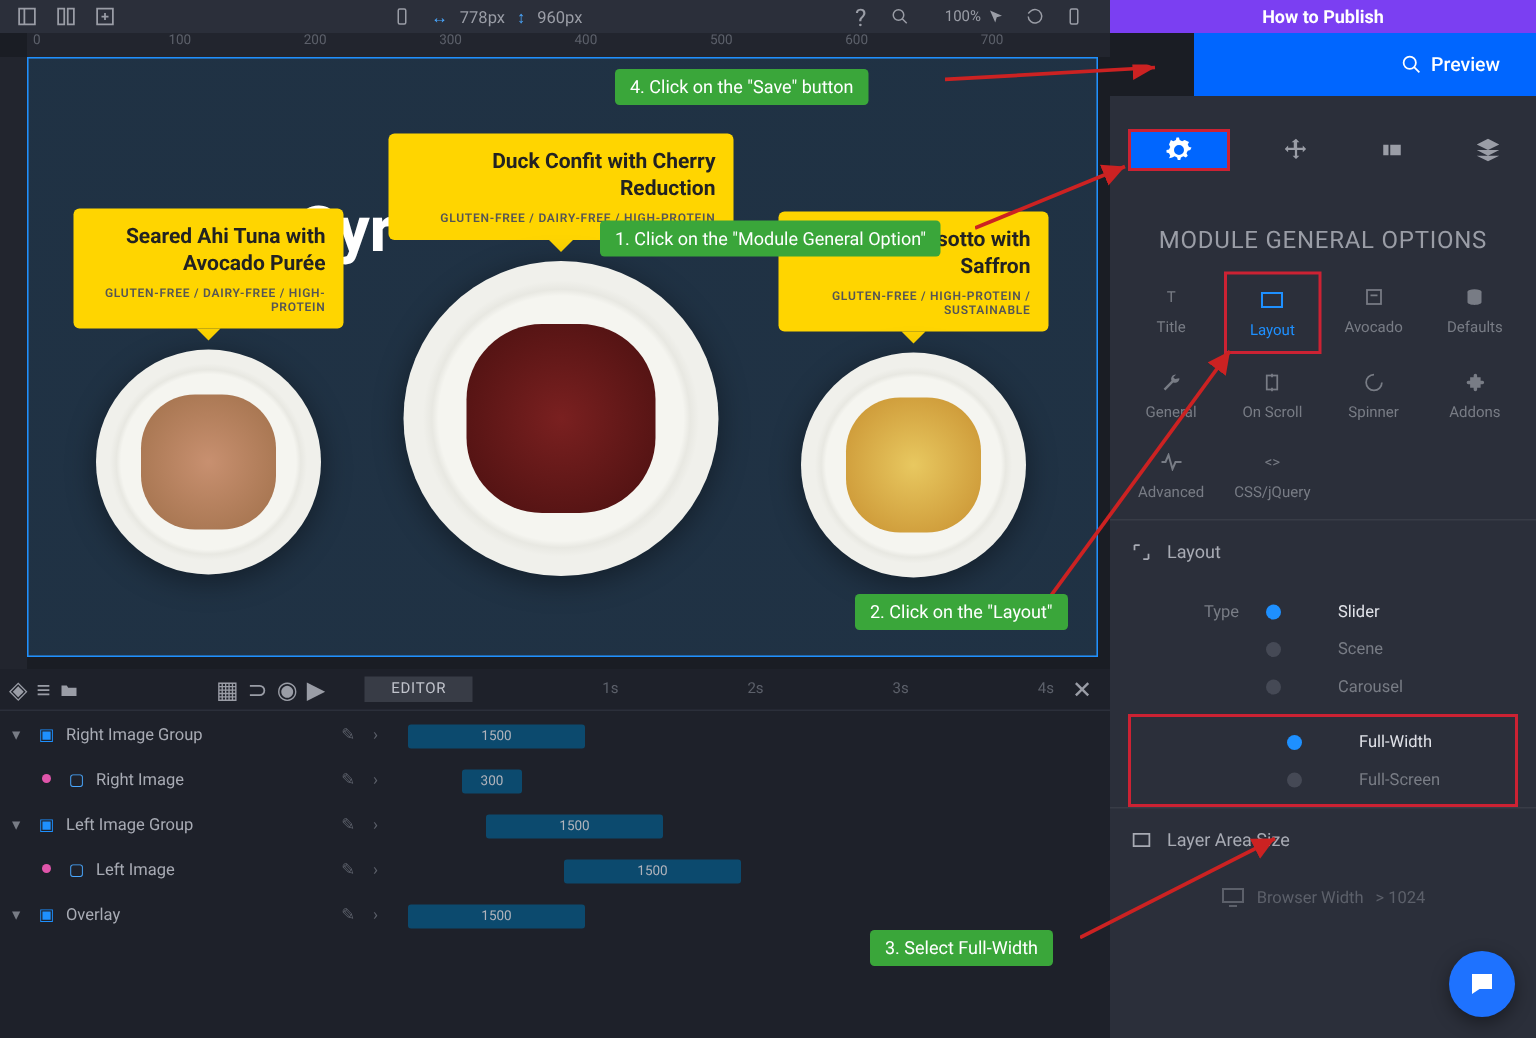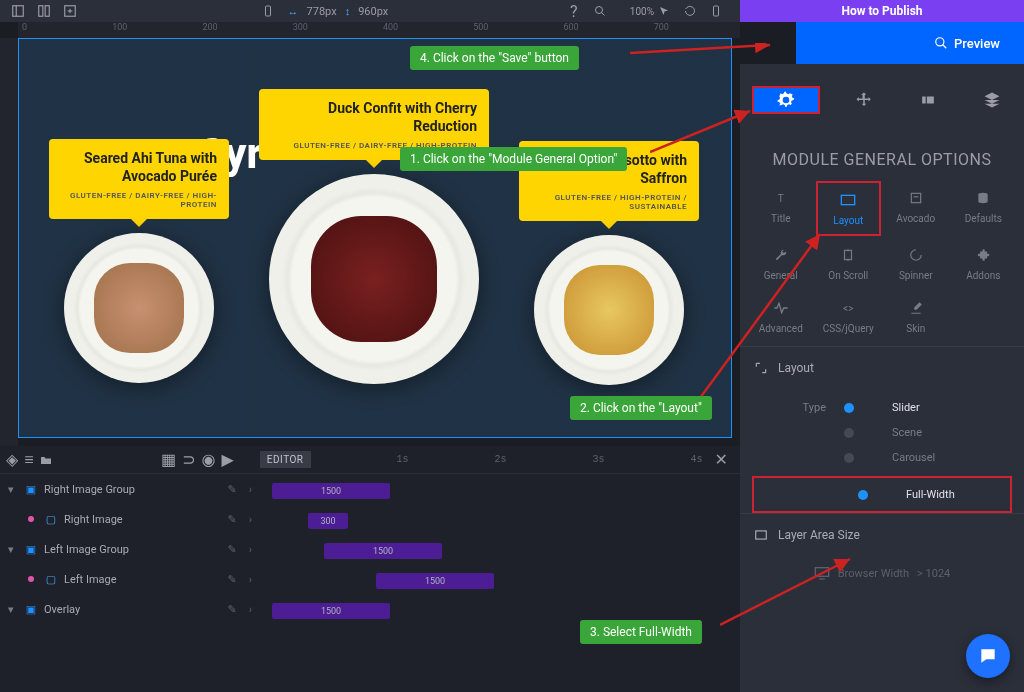--- a/index.html
+++ b/index.html
@@ -65,33 +65,33 @@
 .plate-food.duck { background: radial-gradient(#7a2020, #4a1010); }
 .plate-food.pasta { background: radial-gradient(#e8c860, #c89030); }
 
 
 .callout { position: absolute; background: #3aa63a; color: #fff; font-size: 12px; padding: 5px 10px; border-radius: 3px; white-space: nowrap; z-index: 50; }
 .arrow { position: absolute; z-index: 49; pointer-events: none; }
 
 
 .timeline { position: absolute; top: 446px; left: 0; width: 740px; bottom: 0; background: #1e212a; }
 .tl-header { height: 28px; display: flex; align-items: center; padding: 0 6px; border-bottom: 1px solid #2b2f3a; gap: 6px; }
-.tl-header .editor-lbl { background: #383c46; font-size: 10px; padding: 3px 7px; color: #c0c3cb; letter-spacing: 0.5px; }
-.tl-header .tick { font-size: 10px; color: #5c606a; margin-left: 80px; font-family: Liberation Mono, monospace; }
+.tl-header .editor-lbl { background: #383c46; font-size: 10px; padding: 3px 18px; color: #c0c3cb; letter-spacing: 0.5px; }
+.tl-header .tick { font-size: 10px; color: #5c606a; margin-left: 80px; }
 .tl-close { margin-left: auto; color: #9a9da6; cursor: pointer; padding: 0 6px; }
 .tl-body { display: flex; }
 .tl-tree { width: 260px; }
 .tl-row { display: flex; align-items: center; height: 30px; padding: 0 8px; font-size: 11px; color: #a8abb4; gap: 6px; cursor: pointer; }
 .tl-row .chev { width: 10px; color: #787c85; }
 .tl-row .layer-icon { width: 14px; height: 14px; display: inline-flex; align-items: center; justify-content: center; }
 .tl-row .dot-pink { width: 6px; height: 6px; border-radius: 50%; background: #e055aa; margin: 0 4px; }
 .tl-row .edit-ic { margin-left: auto; color: #5c606a; }
 .tl-tracks { flex: 1; padding-top: 2px; }
 .track { height: 30px; display: flex; align-items: center; }
-.bar { height: 16px; background: #4c1d95; border-radius: 2px; font-size: 9px; color: #b0b3bb; display: flex; align-items: center; justify-content: center; }
+.bar { height: 16px; background: #0c4a6e; border-radius: 2px; font-size: 9px; color: #b0b3bb; display: flex; align-items: center; justify-content: center; }
 
 
 .chat-fab { position: absolute; bottom: 14px; right: 14px; width: 44px; height: 44px; border-radius: 50%; background: #1e72ff; display: flex; align-items: center; justify-content: center; color: #fff; cursor: pointer; box-shadow: 0 4px 12px rgba(0,0,0,0.4); }
 
 svg { display: block; }
 </style>
 </head>
 <body>
 
 <div class="top-purple">How to Publish</div>
@@ -264,28 +264,20 @@
           <svg width="16" height="12" viewBox="0 0 24 18" fill="none" stroke="currentColor" stroke-width="2">
             <path d="M2 9h4l3-7 4 14 3-7h6"></path>
           </svg>
         </span>
         <span>Advanced</span>
       </div>
     <div class="opt-item">
         <span class="opt-icon">&lt;&gt;</span>
         <span>CSS/jQuery</span>
       </div>
-    <div class="opt-item">
-        <span class="opt-icon">
-          <svg width="14" height="14" viewBox="0 0 24 24" fill="currentColor">
-            <path d="M18 2l4 4-9 9H9v-4z M4 20h16v2H4z"></path>
-          </svg>
-        </span>
-        <span>Skin</span>
-      </div>
   </div>
 
   <div class="section-row">
     <svg width="14" height="14" viewBox="0 0 24 24" fill="none" stroke="currentColor" stroke-width="2">
         <path d="M4 4h6M4 4v6M20 20h-6M20 20v-6"></path>
       </svg>
     <span>Layout</span>
   </div>
 
   <div class="radio-group">
@@ -304,20 +296,25 @@
         <span class="radio-dot"></span>
         <span class="radio-text">Carousel</span>
       </div>
   </div>
 
   <div class="sizing-box">
     <div class="radio-row selected">
         <span class="radio-label-left"></span>
         <span class="radio-dot on"></span>
         <span class="radio-text">Full-Width</span>
+      </div>
+    <div class="radio-row">
+        <span class="radio-label-left"></span>
+        <span class="radio-dot"></span>
+        <span class="radio-text">Full-Screen</span>
       </div>
   </div>
 
   <div class="section-row">
     <svg width="14" height="14" viewBox="0 0 24 24" fill="none" stroke="currentColor" stroke-width="2">
         <rect x="3" y="5" width="18" height="14"></rect>
       </svg>
     <span>Layer Area Size</span>
   </div>
 

